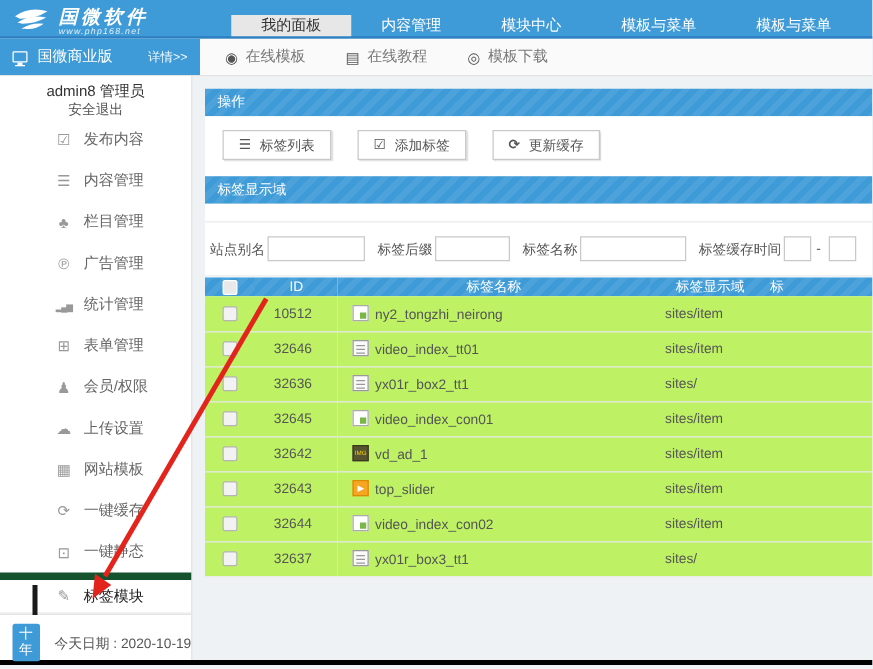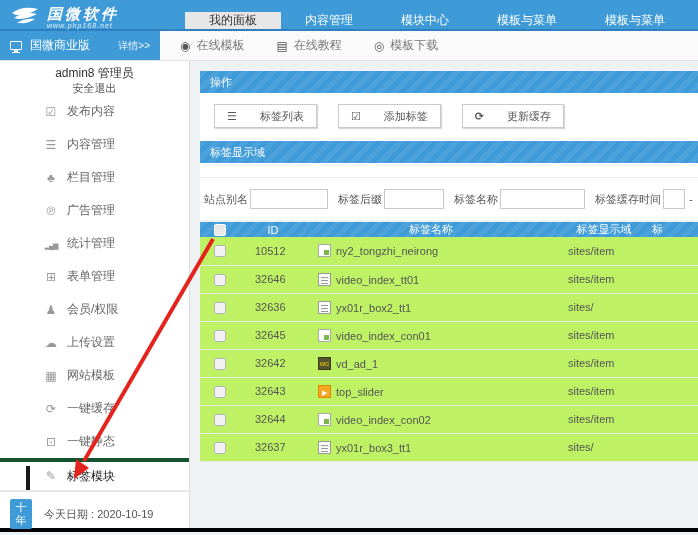--- a/index.html
+++ b/index.html
@@ -30,27 +30,27 @@
   .details{margin-left:auto;font-size:10px;opacity:.95;cursor:pointer}
   .sublinks{display:flex;align-items:center;margin-left:20px;gap:32px;color:#777}
   .sublink{display:flex;align-items:center;gap:6px;cursor:pointer;white-space:nowrap}
   .ti{font-size:12px;color:#555;line-height:1}
   .ti-globe::before{content:"◉"}
   .ti-book::before{content:"▤"}
   .ti-download::before{content:"◎"}
 
   
   .bodyrow{display:flex;height:467px}
-  .sidebar{width:190px;background:#fff;border-right:1px solid #ddd;display:flex;flex-direction:column}
+  .sidebar{width:154px;background:#fff;border-right:1px solid #ddd;display:flex;flex-direction:column}
   .user{height:34px;text-align:center;padding-top:4px;line-height:1.35}
   .user-name{color:#333;font-size:12px}
   .logout{color:#555;font-size:11px;cursor:pointer}
   .menu{flex:0 0 auto}
   .menu-item{height:33px;display:flex;align-items:center;padding-left:44px;gap:9px;color:#666;cursor:pointer;position:relative}
-  .menu-item.active{color:#222;border-top:4px solid #14532d;border-bottom:1px solid #e8e8e8}
+  .menu-item.active{color:#222;border-top:6px solid #14532d;border-bottom:1px solid #e8e8e8}
   .menu-item.active::before{content:"";position:absolute;left:26px;top:4px;width:4px;height:24px;background:#1a1a1a}
   .si{width:14px;text-align:center;color:#999;font-size:12px;line-height:1}
   .si-publish::before{content:"☑"}
   .si-content::before{content:"☰"}
   .si-column::before{content:"♣"}
   .si-ad::before{content:"℗"}
   .si-stats::before{content:"▂▄▆";font-size:7px;letter-spacing:-1px}
   .si-form::before{content:"⊞"}
   .si-member::before{content:"♟"}
   .si-upload::before{content:"☁"}
@@ -64,21 +64,21 @@
   .date{font-size:11px;color:#555;padding-top:8px;white-space:nowrap}
 
   
   .content{flex:1;padding:10px 0 0 10px;overflow:hidden}
   .panel{}
   .panel-header{height:22px;line-height:22px;padding:0 10px;color:#fff;font-size:11px;
     background-color:var(--accent);
     background-image:repeating-linear-gradient(135deg,rgba(255,255,255,.07) 0 5px,rgba(255,255,255,0) 5px 10px)}
   .panel-body{background:#fff}
   .btn-row{padding:11px 14px 13px}
-  .btn{display:inline-flex;align-items:center;gap:23px;height:24px;padding:0 12px;background:#fff;border:1px solid #c9c9c9;
+  .btn{display:inline-flex;align-items:center;gap:7px;height:24px;padding:0 12px;background:#fff;border:1px solid #c9c9c9;
     box-shadow:1px 1px 1px rgba(0,0,0,.15);font-size:11px;color:#555;margin-right:21px;cursor:pointer;white-space:nowrap}
   .bi{font-size:11px;line-height:1;color:#555}
   .bi-list::before{content:"☰"}
   .bi-check::before{content:"☑"}
   .bi-refresh::before{content:"⟳";font-weight:700}
   .bi-cogs::before{content:"⚙";font-size:12px}
   .spacer{height:14px}
   .search-row{border-top:1px solid #ebebeb;padding:11px 0 11px 4px;display:flex;align-items:center;font-size:11px;color:#555;white-space:nowrap;overflow:hidden}
   .search-row label{margin-left:10px}
   .search-row input{height:20px;border:1px solid #c9c9c9;margin-left:2px;outline:none;padding:0 3px;font-size:11px;color:#555}

